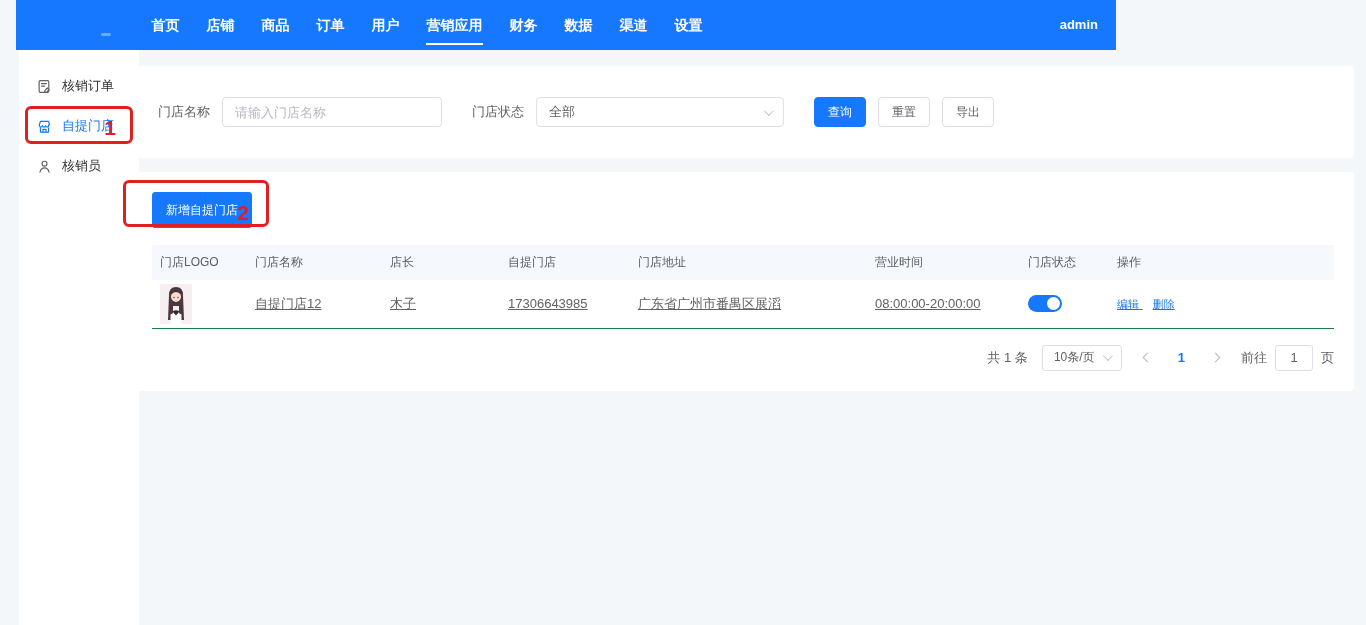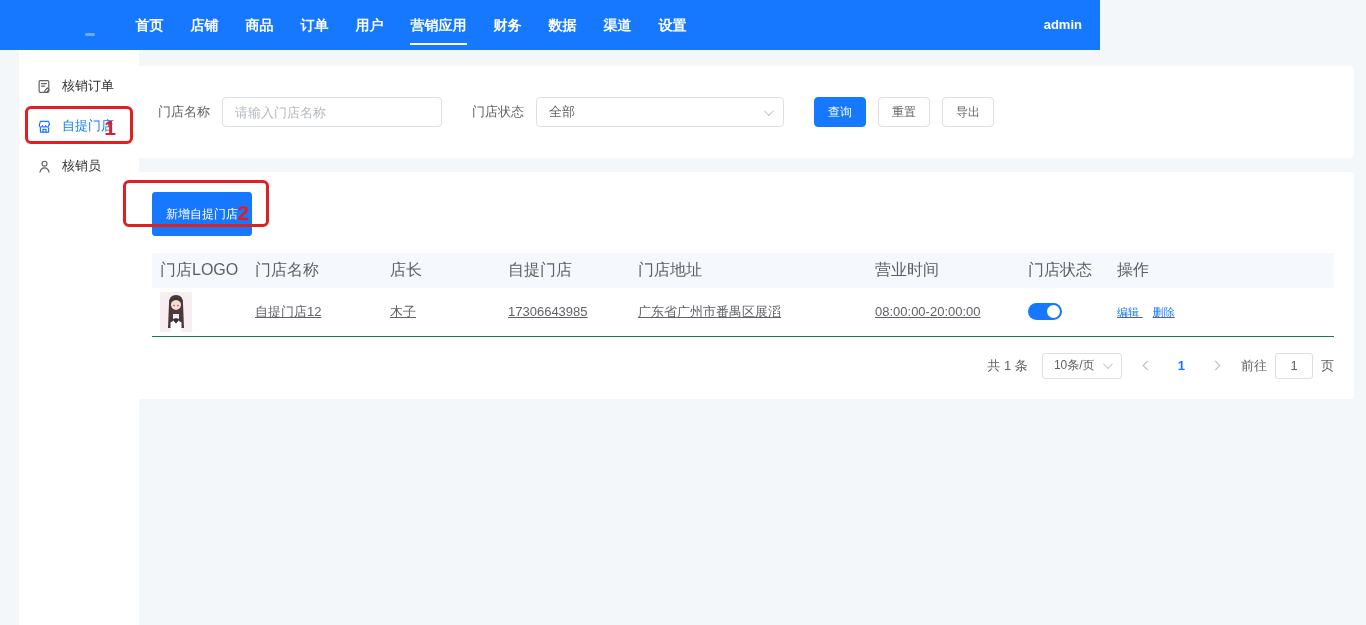--- a/index.html
+++ b/index.html
@@ -1,20 +1,20 @@
 <!DOCTYPE html>
 <html><head>
 <meta charset="utf-8">
 <style>
   * { box-sizing: border-box; margin: 0; padding: 0; }
   html,body { width:1366px; height:625px; overflow:hidden;
     font-family:"Liberation Sans","DejaVu Sans",sans-serif; background:#f4f7fa; color:#303133; }
 
   
-  .topnav { position:absolute; top:0; left:0; width:1100px; height:50px;
+  .topnav { position:absolute; top:0; left:16px; width:1100px; height:50px;
     background:#1677ff; display:flex; align-items:center; z-index:30; }
   .logo-mark { position:absolute; left:85px; top:33px; width:10px; height:3px;
     background:rgba(255,255,255,.38); border-radius:2px; }
   .nav-menu { display:flex; padding-left:122px; height:50px; }
   .nav-item { position:relative; color:#fff; font-size:14px; font-weight:700;
     line-height:50px; padding:0 13.5px; cursor:pointer; white-space:nowrap; }
   .nav-item.active::after { content:""; position:absolute; left:13px; right:13px;
     bottom:5px; height:2px; background:#fff; }
   .nav-user { position:absolute; right:18px; top:0; line-height:50px; color:#fff;
     font-size:13px; font-weight:700; cursor:pointer; }
@@ -58,23 +58,23 @@
   .chev { display:inline-block; width:7px; height:7px; border-right:1.4px solid #c0c4cc;
     border-bottom:1.4px solid #c0c4cc; transform:rotate(45deg) translateY(-2px); }
   .btn { height:30px; border-radius:4px; font-size:12px; padding:0 13px; cursor:pointer;
     border:1px solid #dcdfe6; background:#fff; color:#606266;
     font-family:"Liberation Sans","DejaVu Sans",sans-serif; }
   .btn-primary { background:#1677ff; border-color:#1677ff; color:#fff; }
   .btn + .btn { margin-left:12px; }
 
   
   .card-table { margin-top:14px; padding:20px; position:relative; }
-  .btn-add { height:44px; font-size:12px; border-radius:3px; }
+  .btn-add { height:36px; font-size:12px; border-radius:3px; }
   table { width:100%; border-collapse:collapse; table-layout:fixed; margin-top:17px; }
-  thead th { height:35px; background:#f5f8fd; font-size:16px; font-weight:400;
+  thead th { height:35px; background:#f5f8fd; font-size:12px; font-weight:400;
     color:#5c6066; text-align:left; padding:0 8px; white-space:nowrap; }
   tbody td { height:48px; border-bottom:1px solid #15803d; font-size:13px;
     color:#606266; padding:0 8px; white-space:nowrap; overflow:hidden;text-decoration:underline; }
   .logo-img { width:32px; height:40px; display:block; border-radius:2px; overflow:hidden; }
   .switch { display:inline-block; width:34px; height:17px; border-radius:9px;
     background:#1677ff; position:relative; cursor:pointer; vertical-align:middle; }
   .switch::after { content:""; position:absolute; top:2px; right:2px; width:13px;
     height:13px; border-radius:50%; background:#fff; }
   .link { color:#1677ff; cursor:pointer; text-decoration:none; font-size:11px; }
   .link + .link { margin-left:10px; }

